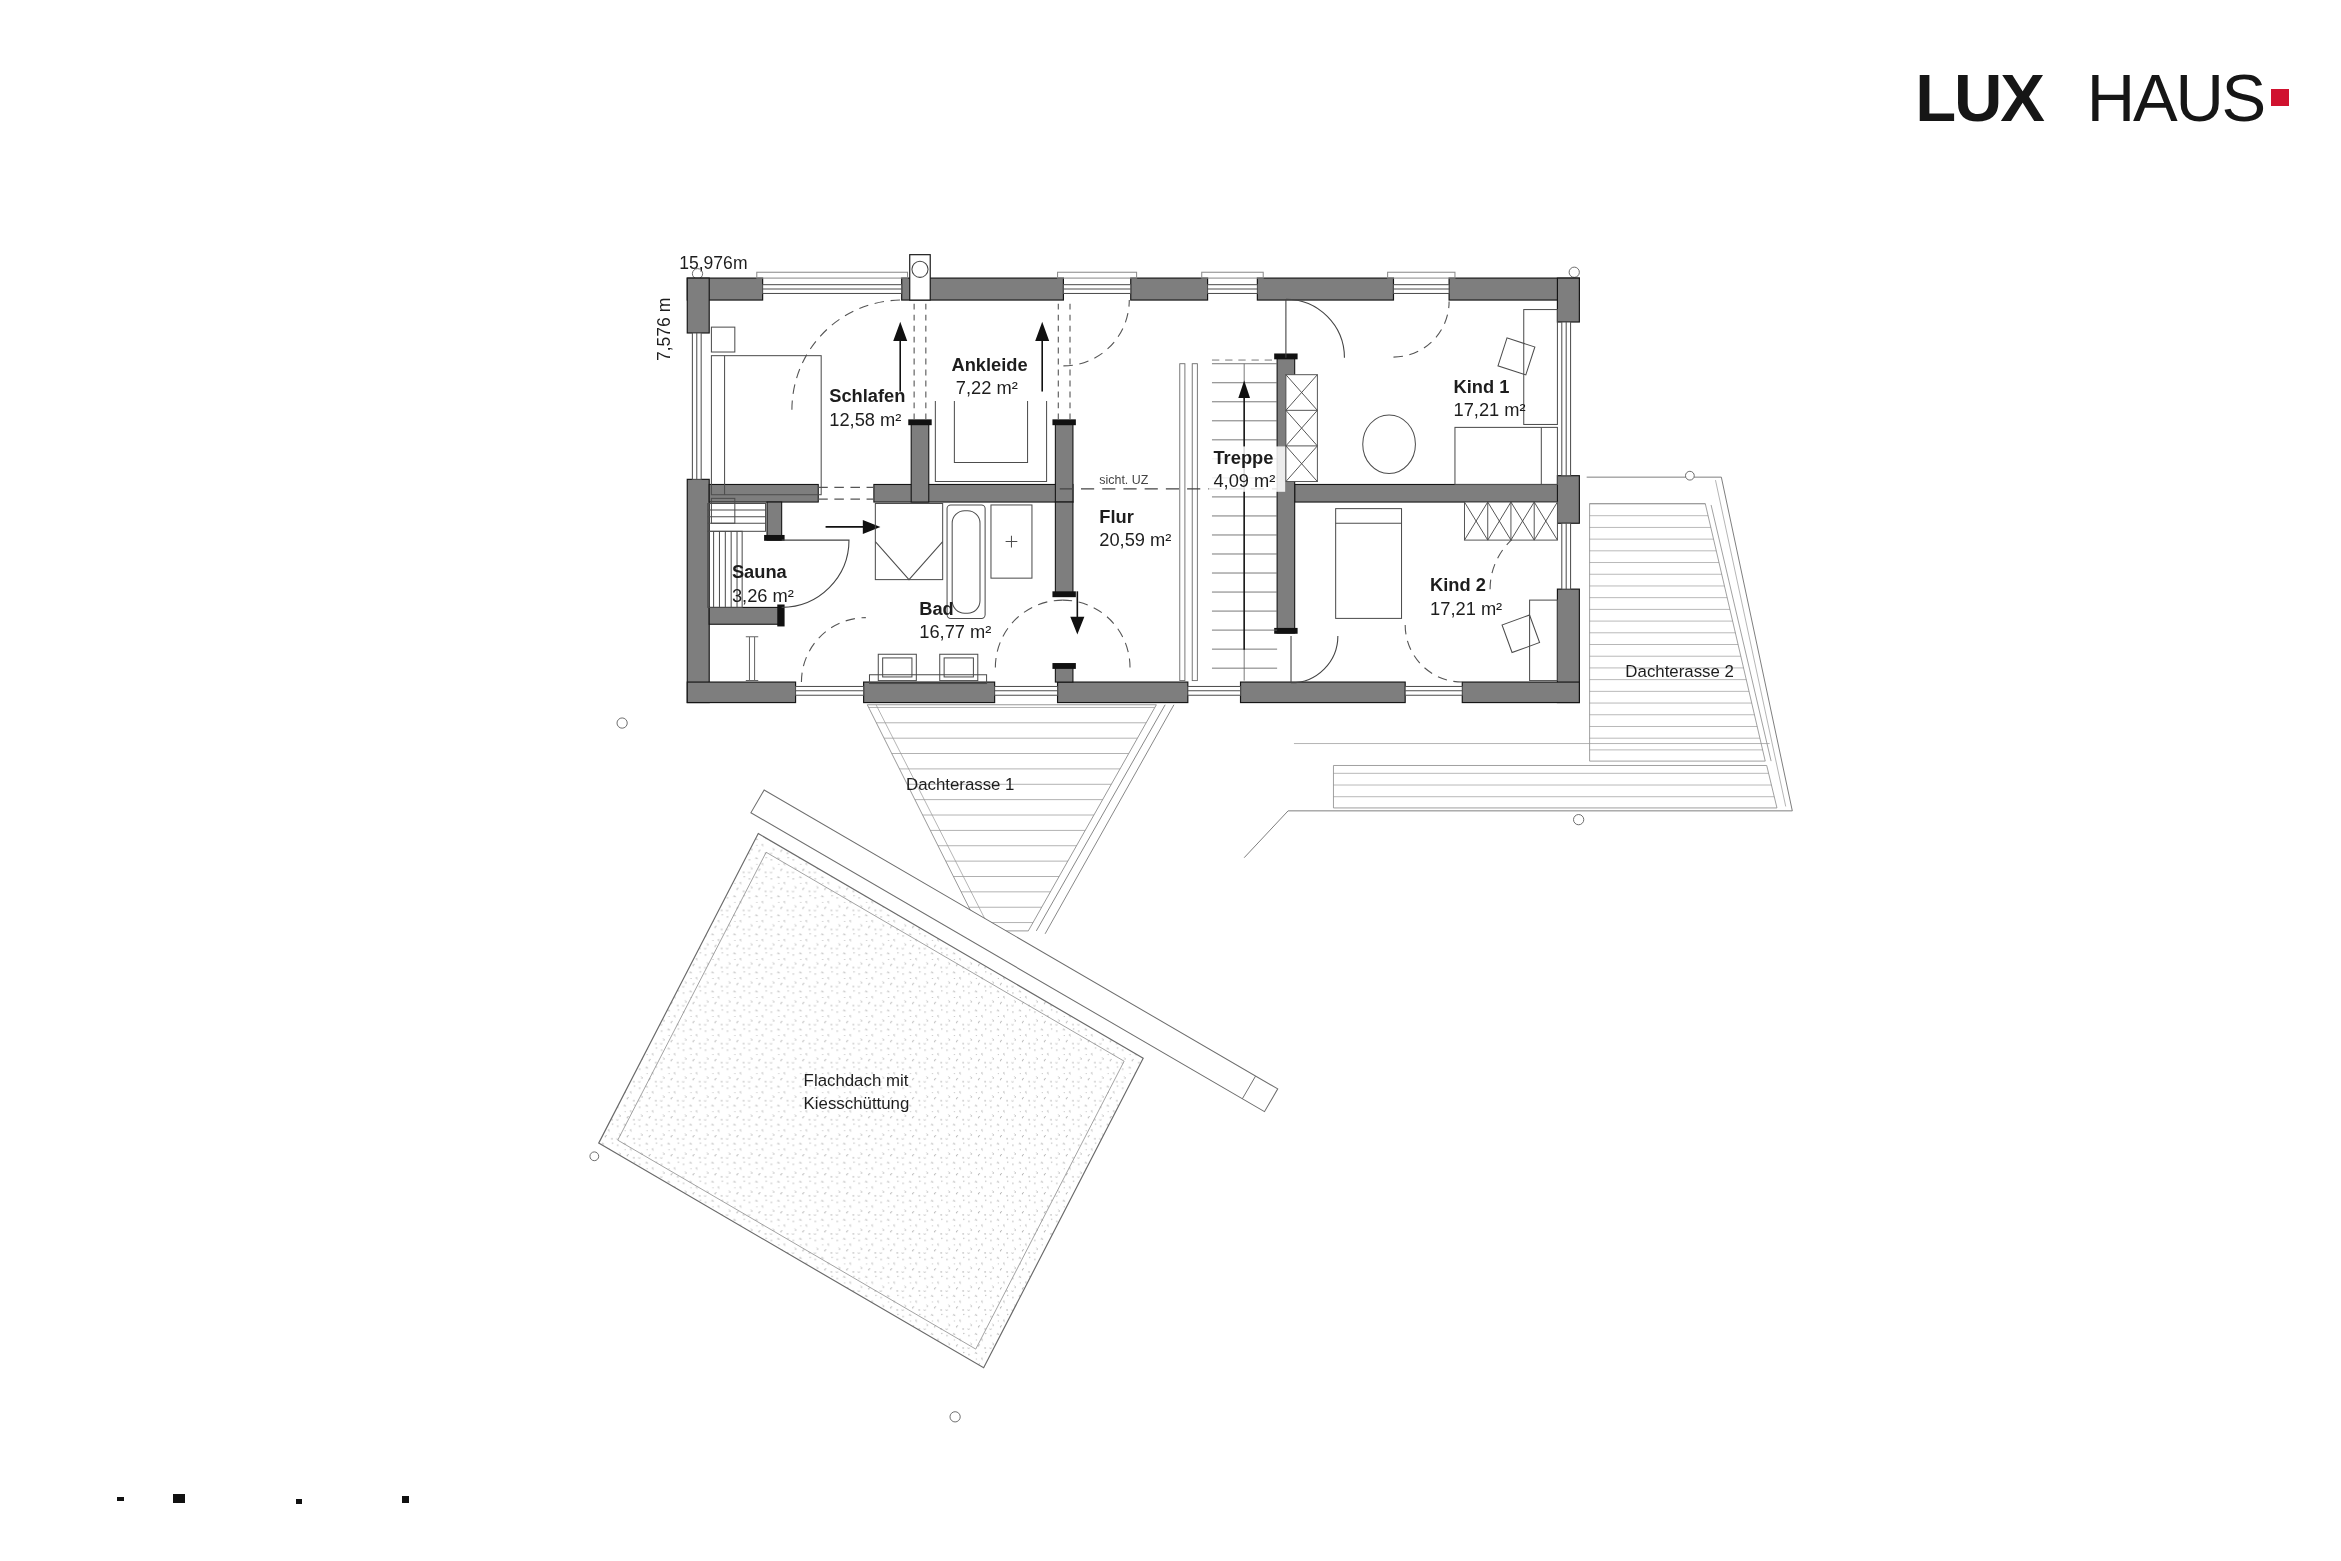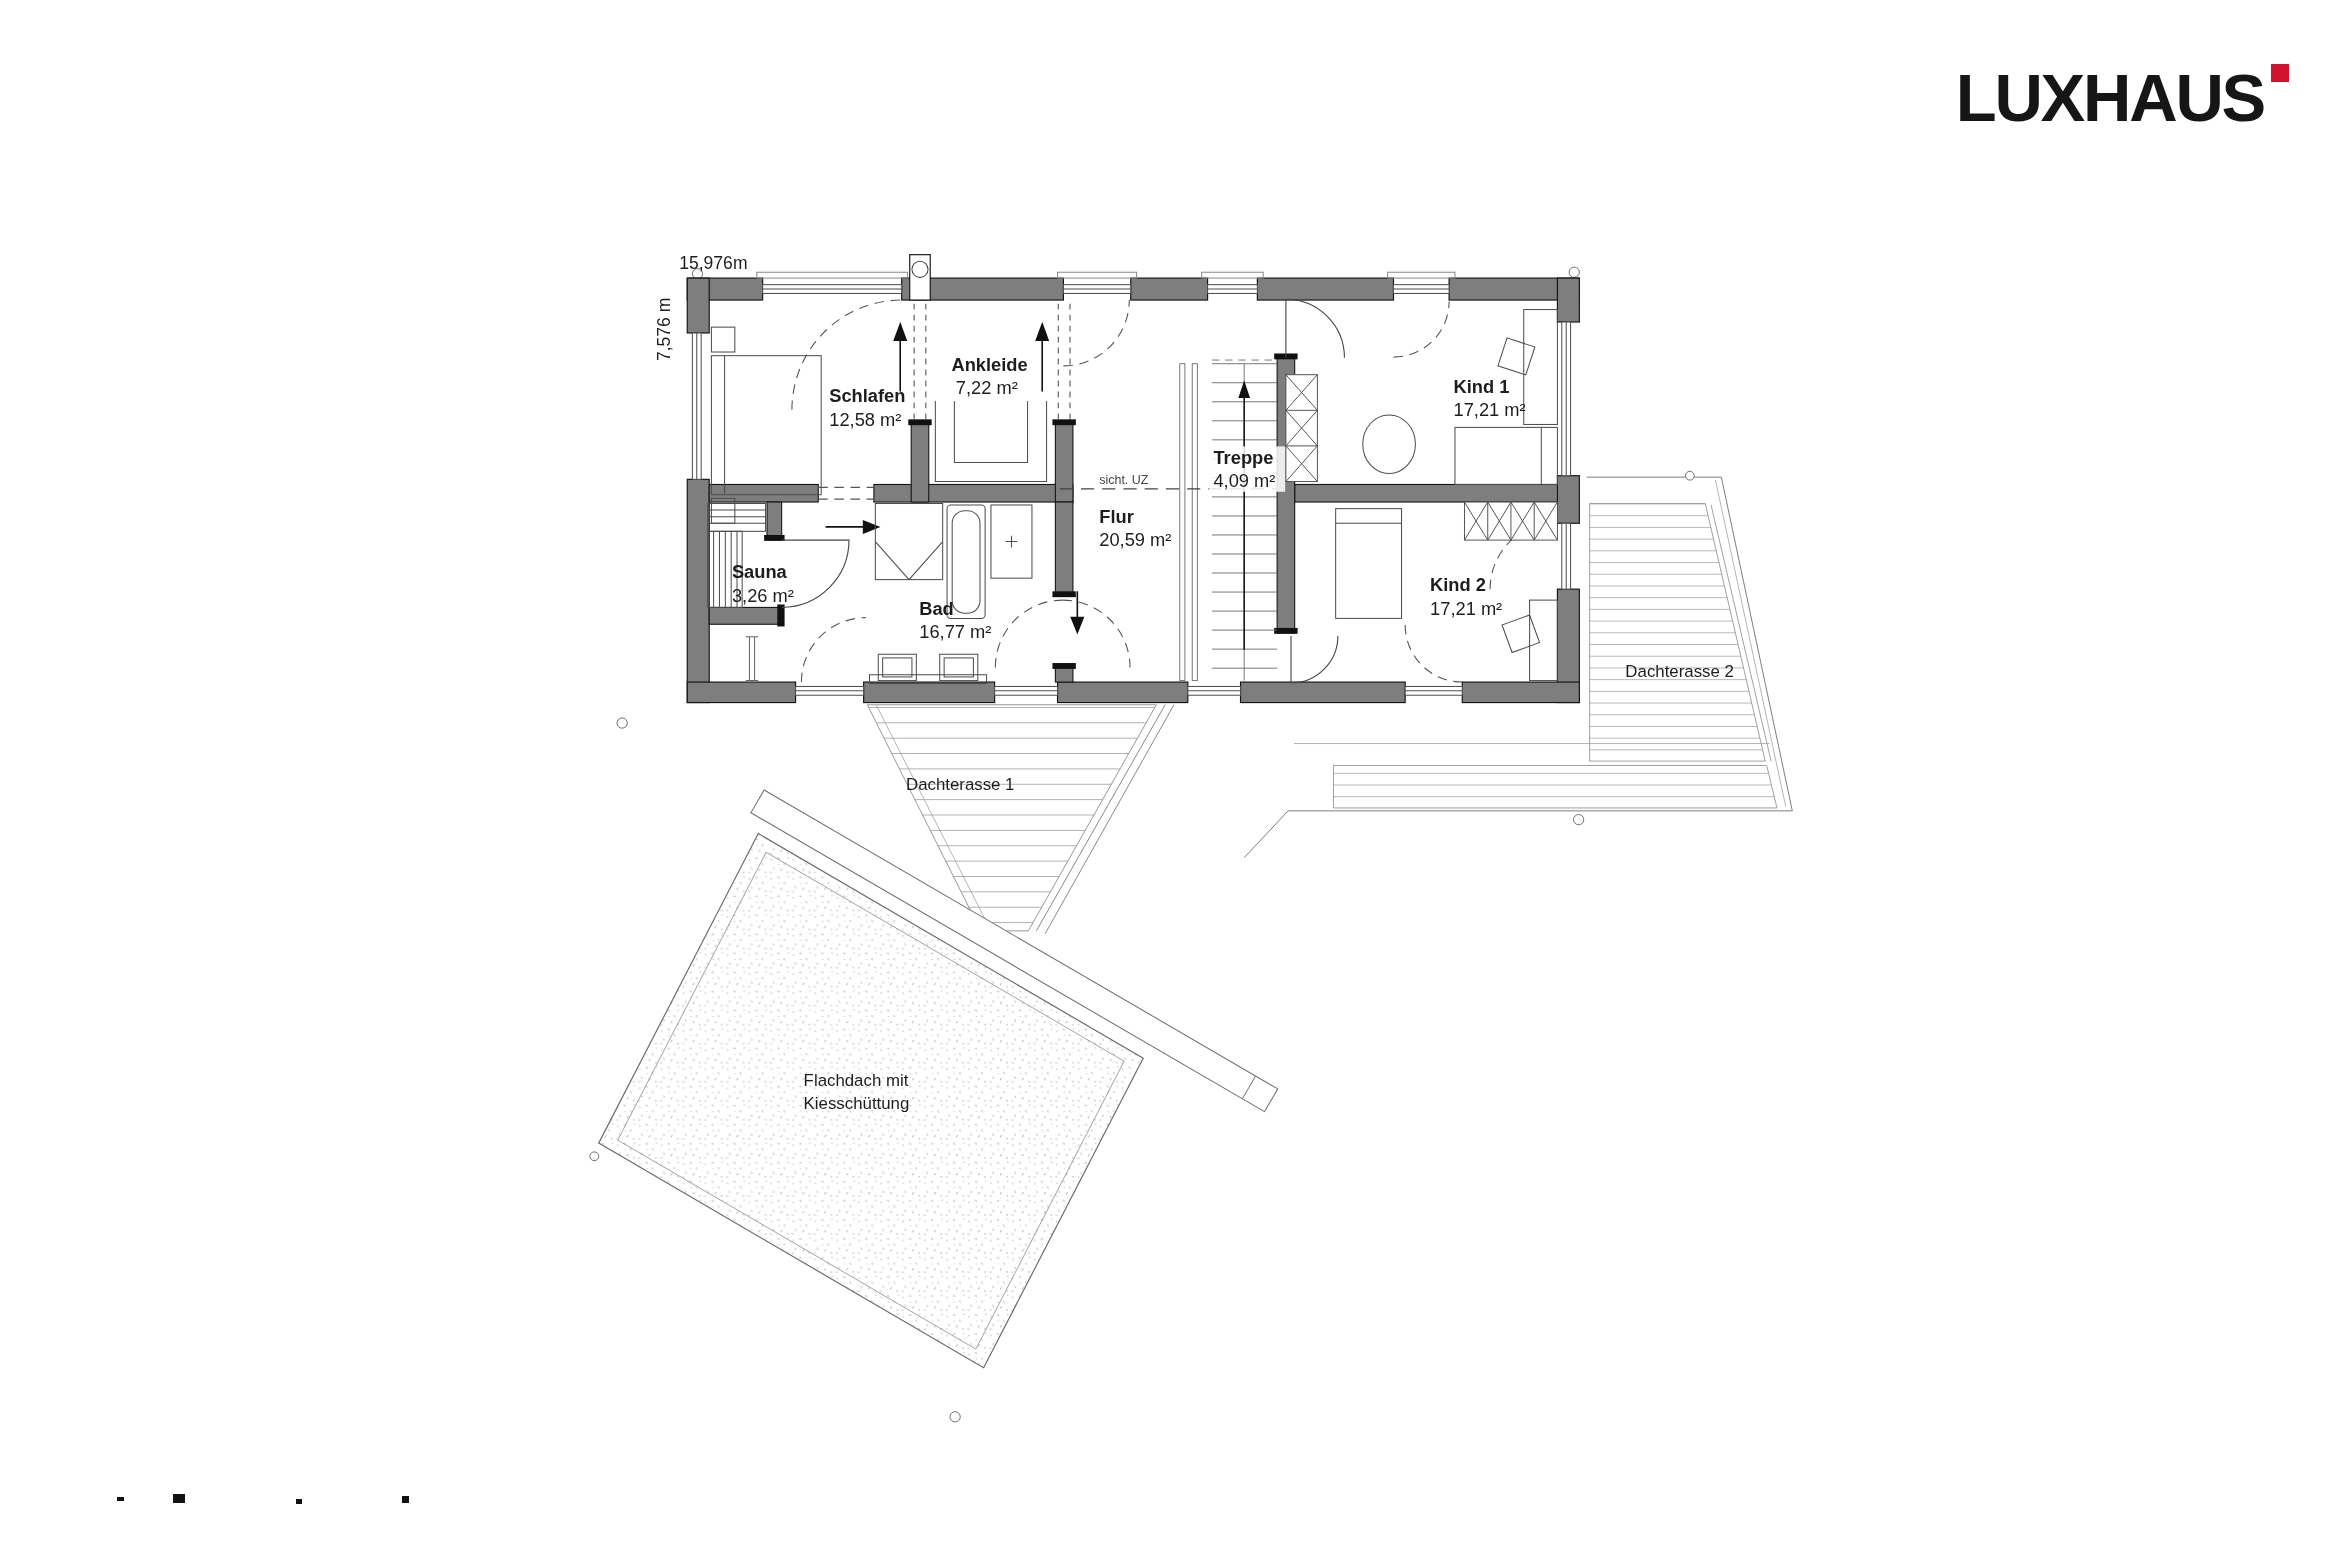--- a/index.html
+++ b/index.html
@@ -4,24 +4,24 @@
 <style>
   html,body{margin:0;padding:0;background:#fff;}
   body{width:2342px;height:1561px;position:relative;font-family:"Liberation Sans",sans-serif;overflow:hidden;}
   #plan{position:absolute;left:0;top:0;}
   svg text{font-family:"Liberation Sans","DejaVu Sans",sans-serif;fill:#1d1d1d;}
   text.rname{font-size:25px;font-weight:bold;}
   text.rarea{font-size:25px;}
   text.tlabel{font-size:23px;}
   text.dim{font-size:24px;}
   text.small{font-size:17px;fill:#444;}
-  #logo{position:absolute;top:64px;right:53px;display:flex;align-items:flex-start;color:#161616;
+  #logo{position:absolute;top:64px;right:53px;display:flex;align-items:center;color:#161616;
         font-size:67px;letter-spacing:-2.2px;line-height:1;white-space:nowrap;}
   #logo .lux{font-weight:bold;}
-  #logo .haus{font-weight:bold;}
+  #logo .haus{font-weight:normal;margin-left:44px;}
   #logo .dot{display:inline-block;width:17.6px;height:17.6px;margin-left:7.3px;}
   .frag{position:absolute;background:#111;}
 </style>
 </head>
 <body>
 
 <div id="logo">
   <span class="lux">LUX</span>
     <span class="haus">HAUS</span>
     <span class="dot" style="background:#d0122f"></span>

